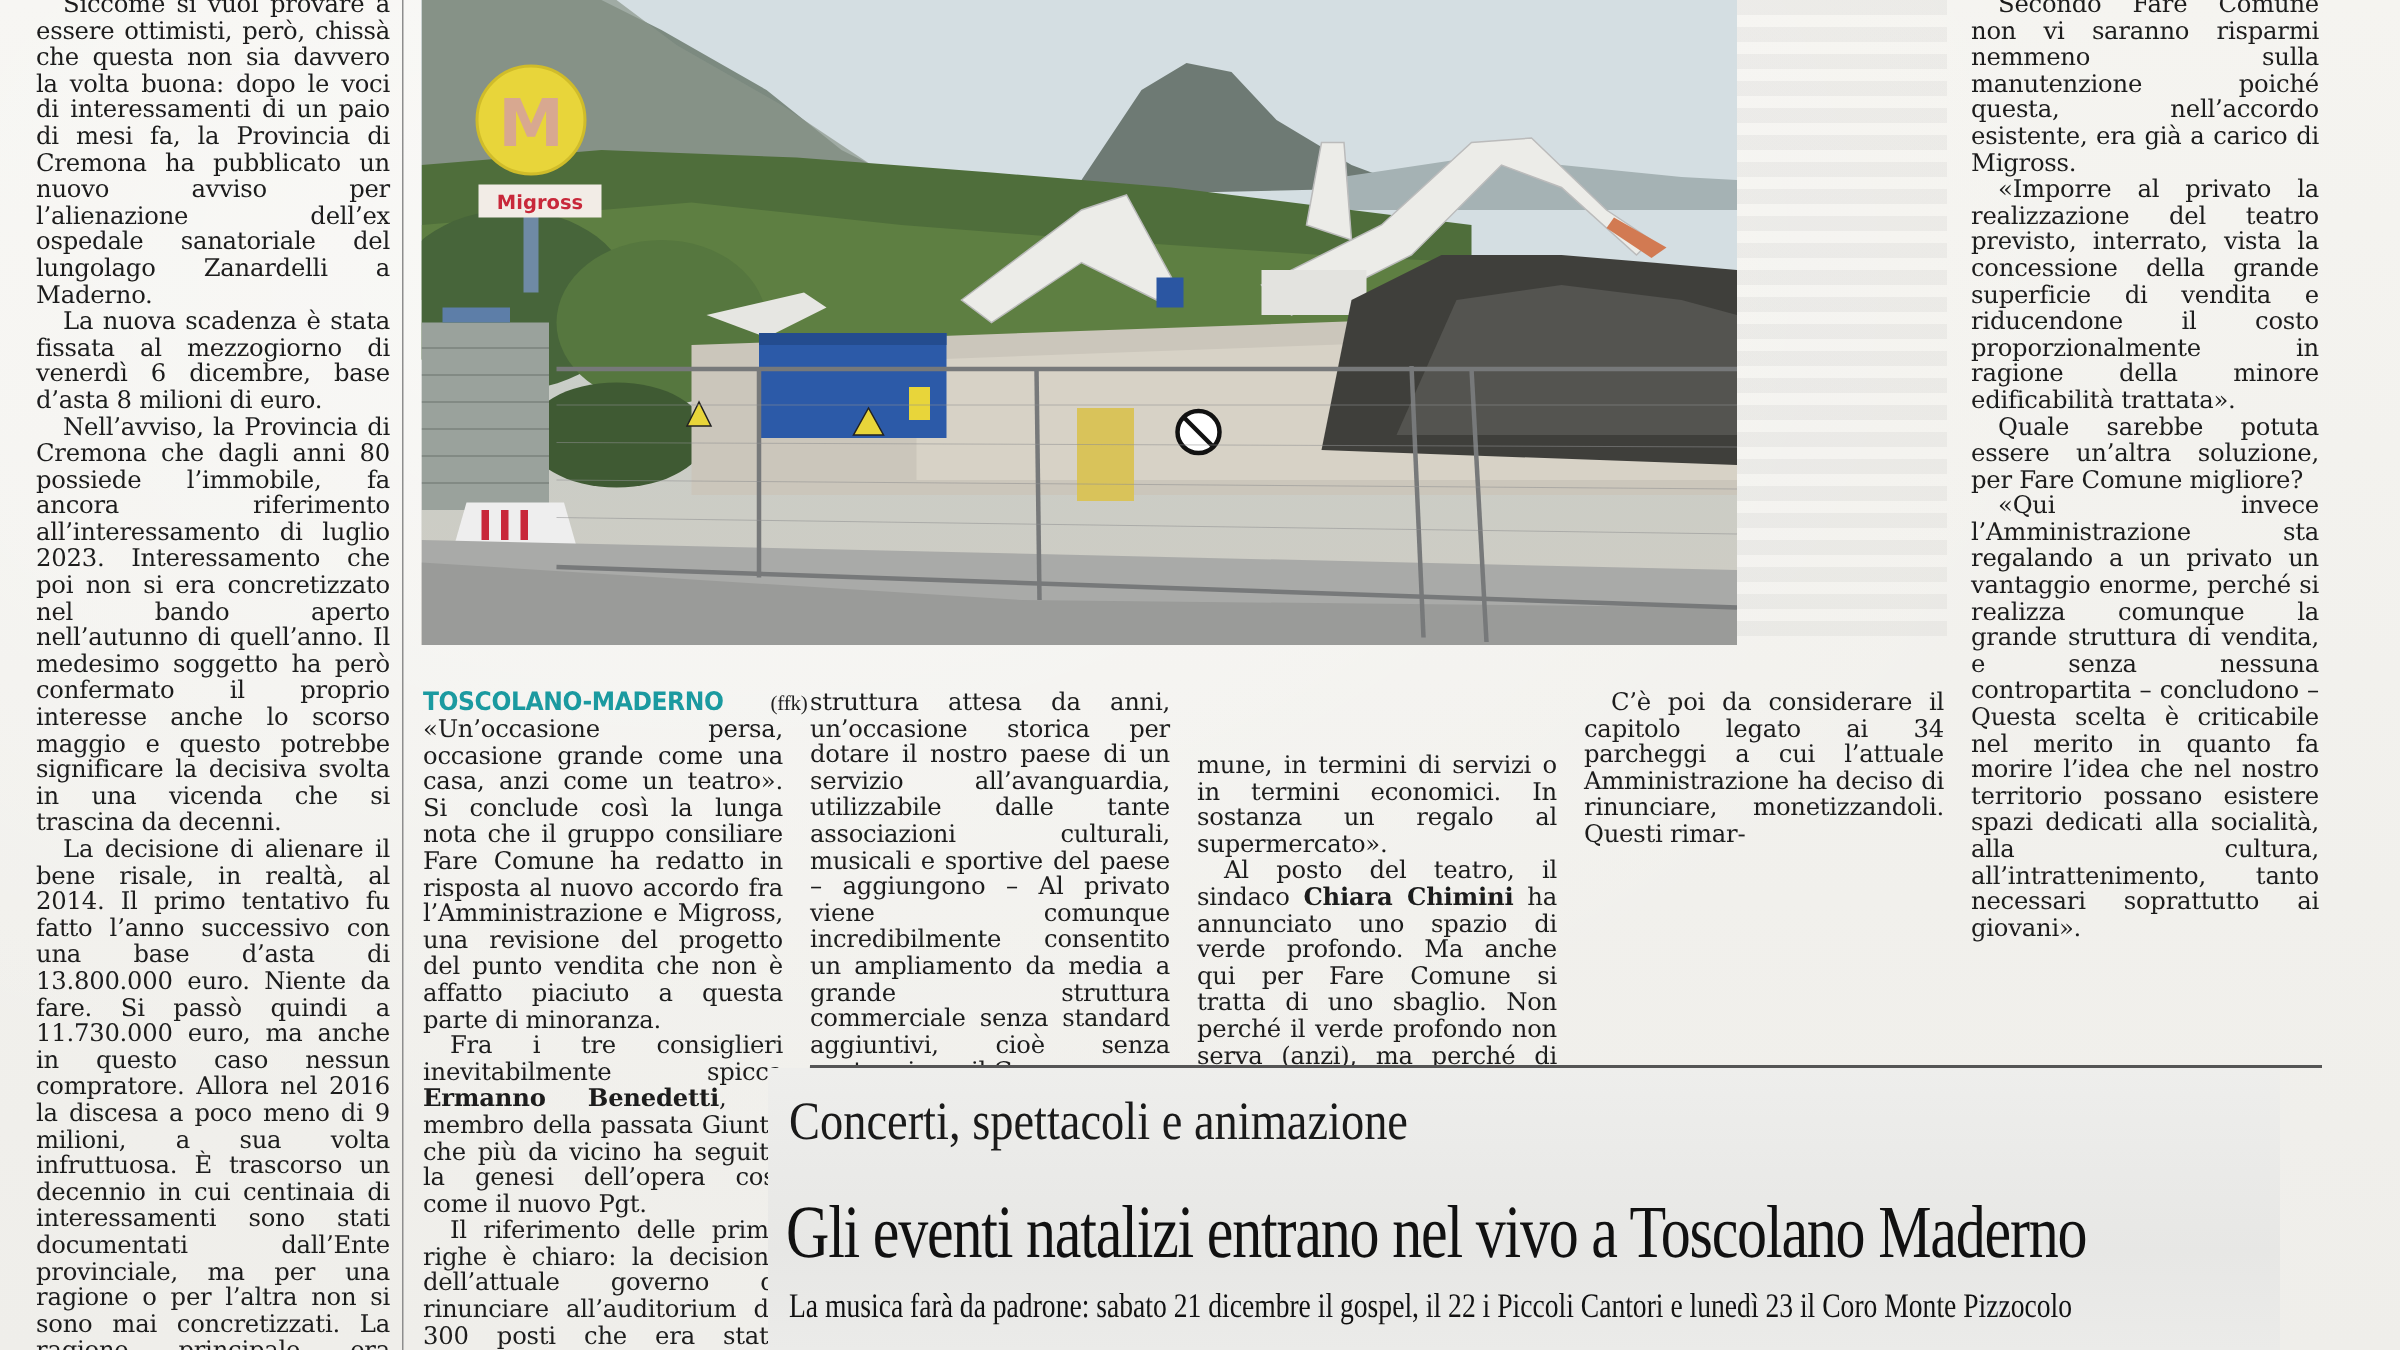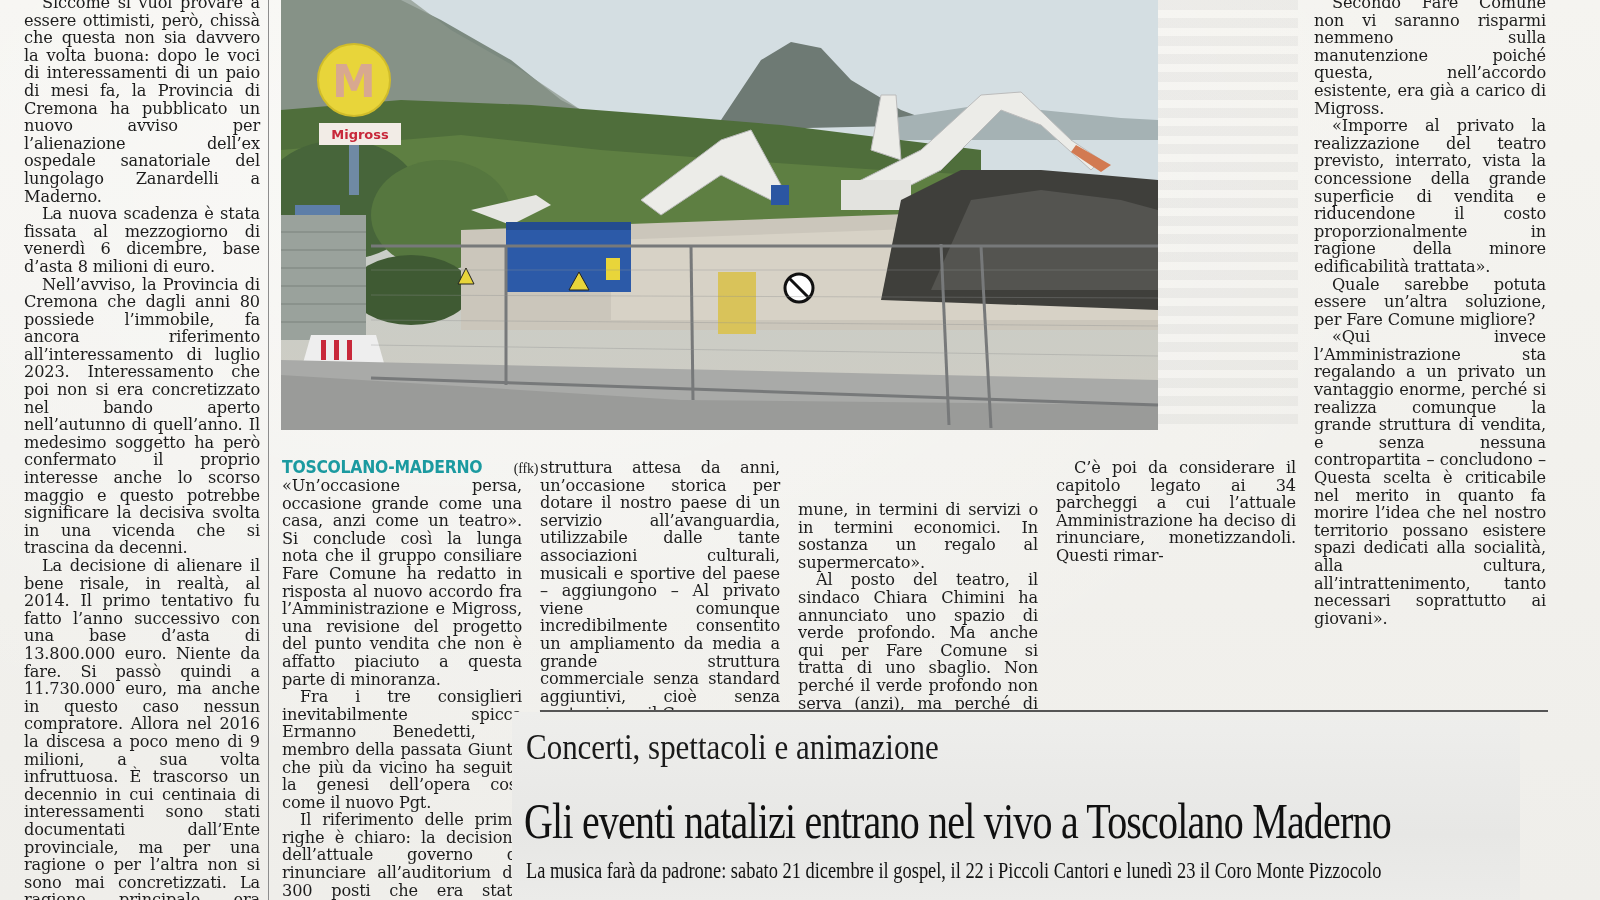--- a/index.html
+++ b/index.html
@@ -21,21 +21,21 @@
   .col {
     position: absolute;
     font-size: 16.2px;
     line-height: 17.6px;
     text-align: justify;
     hyphens: auto;
     letter-spacing: -0.15px;
   }
   .col p { text-indent: 18px; }
   .col p.noindent { text-indent: 0; }
-  .col b { font-weight: normal; }
+  .col b { font-weight: bold; }
 
   #col1 { left: 24px; top: -6px; width: 236px; }
   #col2 { left: 282px; top: 459px; width: 240px; }
   #col3 { left: 540px; top: 459px; width: 240px; }
   #col4 { left: 798px; top: 473px; width: 240px; margin-top: 28px; }
   #col5 { left: 1056px; top: 459px; width: 240px; }
   #col6 { left: 1314px; top: -6px; width: 232px; }
 
   .vrule {
     position: absolute; left: 268px; top: 0; width: 1px; height: 900px;

